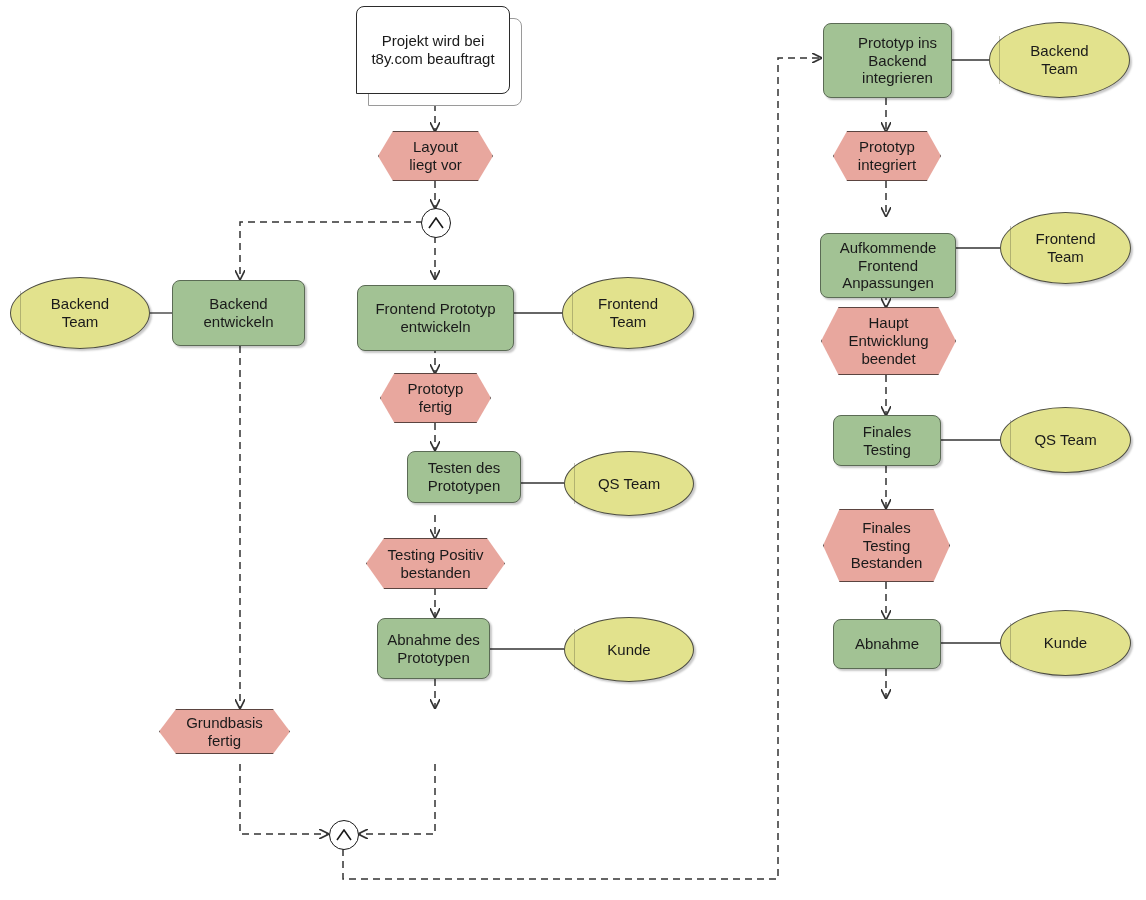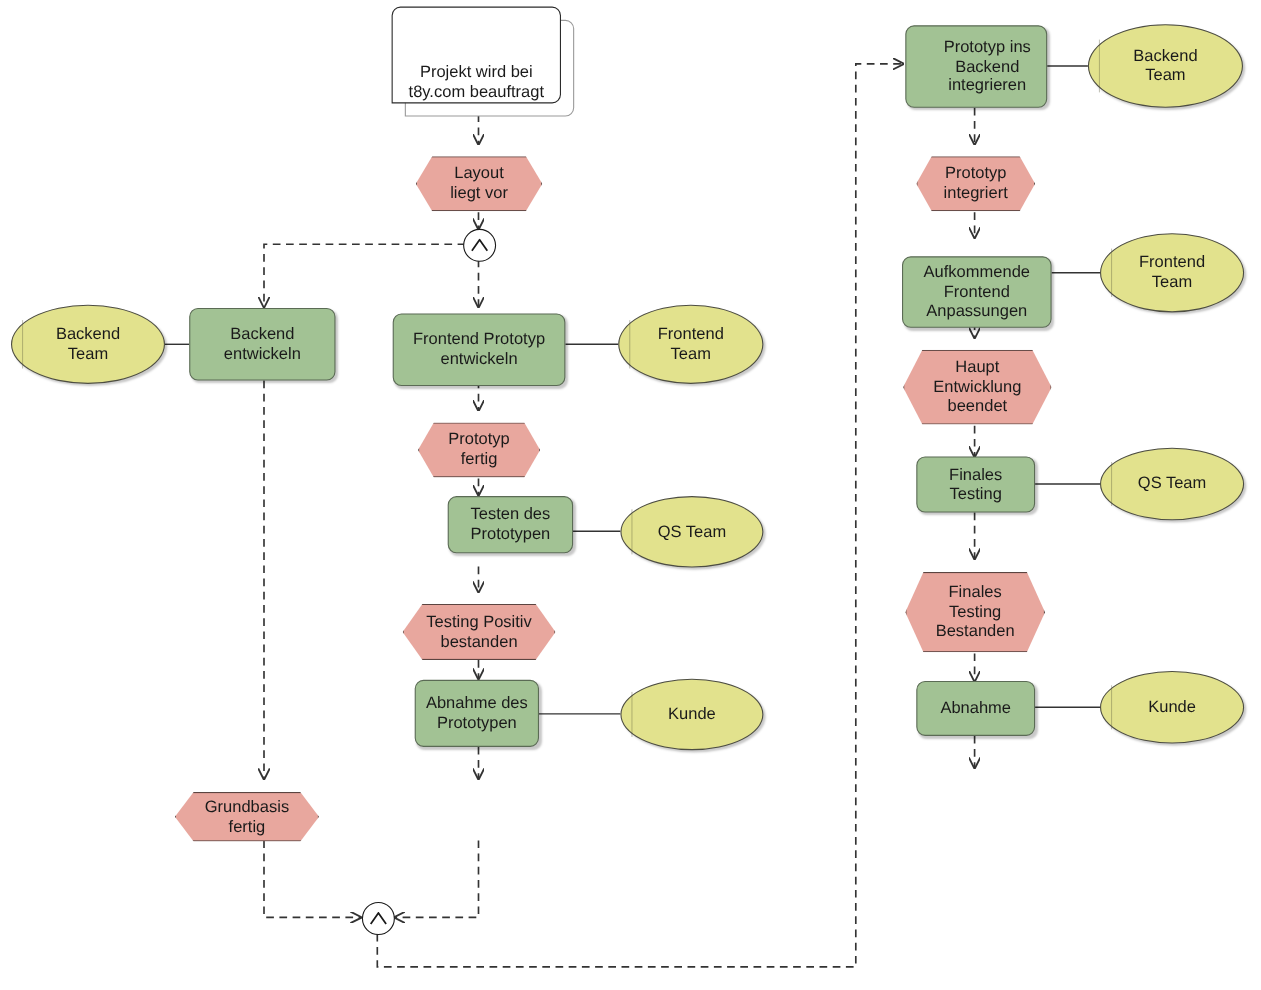--- a/index.html
+++ b/index.html
@@ -40,21 +40,20 @@
     background: #a2c294;
     border: 1px solid #5b6b55;
     border-radius: 8px;
     box-shadow: 2px 2px 2px rgba(0,0,0,0.22);
   }
   
   .event {
     background: transparent;
     border: none;
     box-shadow: none;
-    margin-top: 11px;
   }
   .event .hexbg {
     position: absolute;
     left: 0; top: 0; right: 0; bottom: 0;
     background: #e8a79e;
     border: 1px solid #5b4440;
     clip-path: polygon(13% 0%, 87% 0%, 100% 50%, 87% 100%, 13% 100%, 0% 50%);
     filter: drop-shadow(2px 2px 1.5px rgba(0,0,0,0.22));
   }
   .event .hexlabel {
@@ -96,21 +95,21 @@
   .docnote .doc-front {
     position: absolute;
     left: 0;
     top: 0;
     width: 152px;
     height: 86px;
     background: #ffffff;
     border: 1.4px solid #2b2b2b;
     border-radius: 8px 8px 8px 0;
     display: flex;
-    align-items: flex-end;
+    align-items: center;
     justify-content: center;
   }
   .docnote .doc-label {
     position: relative;
     z-index: 3;
     padding: 0 6px;
     white-space: pre-line;
     font-size: 15px;
     line-height: 1.2;
   }

